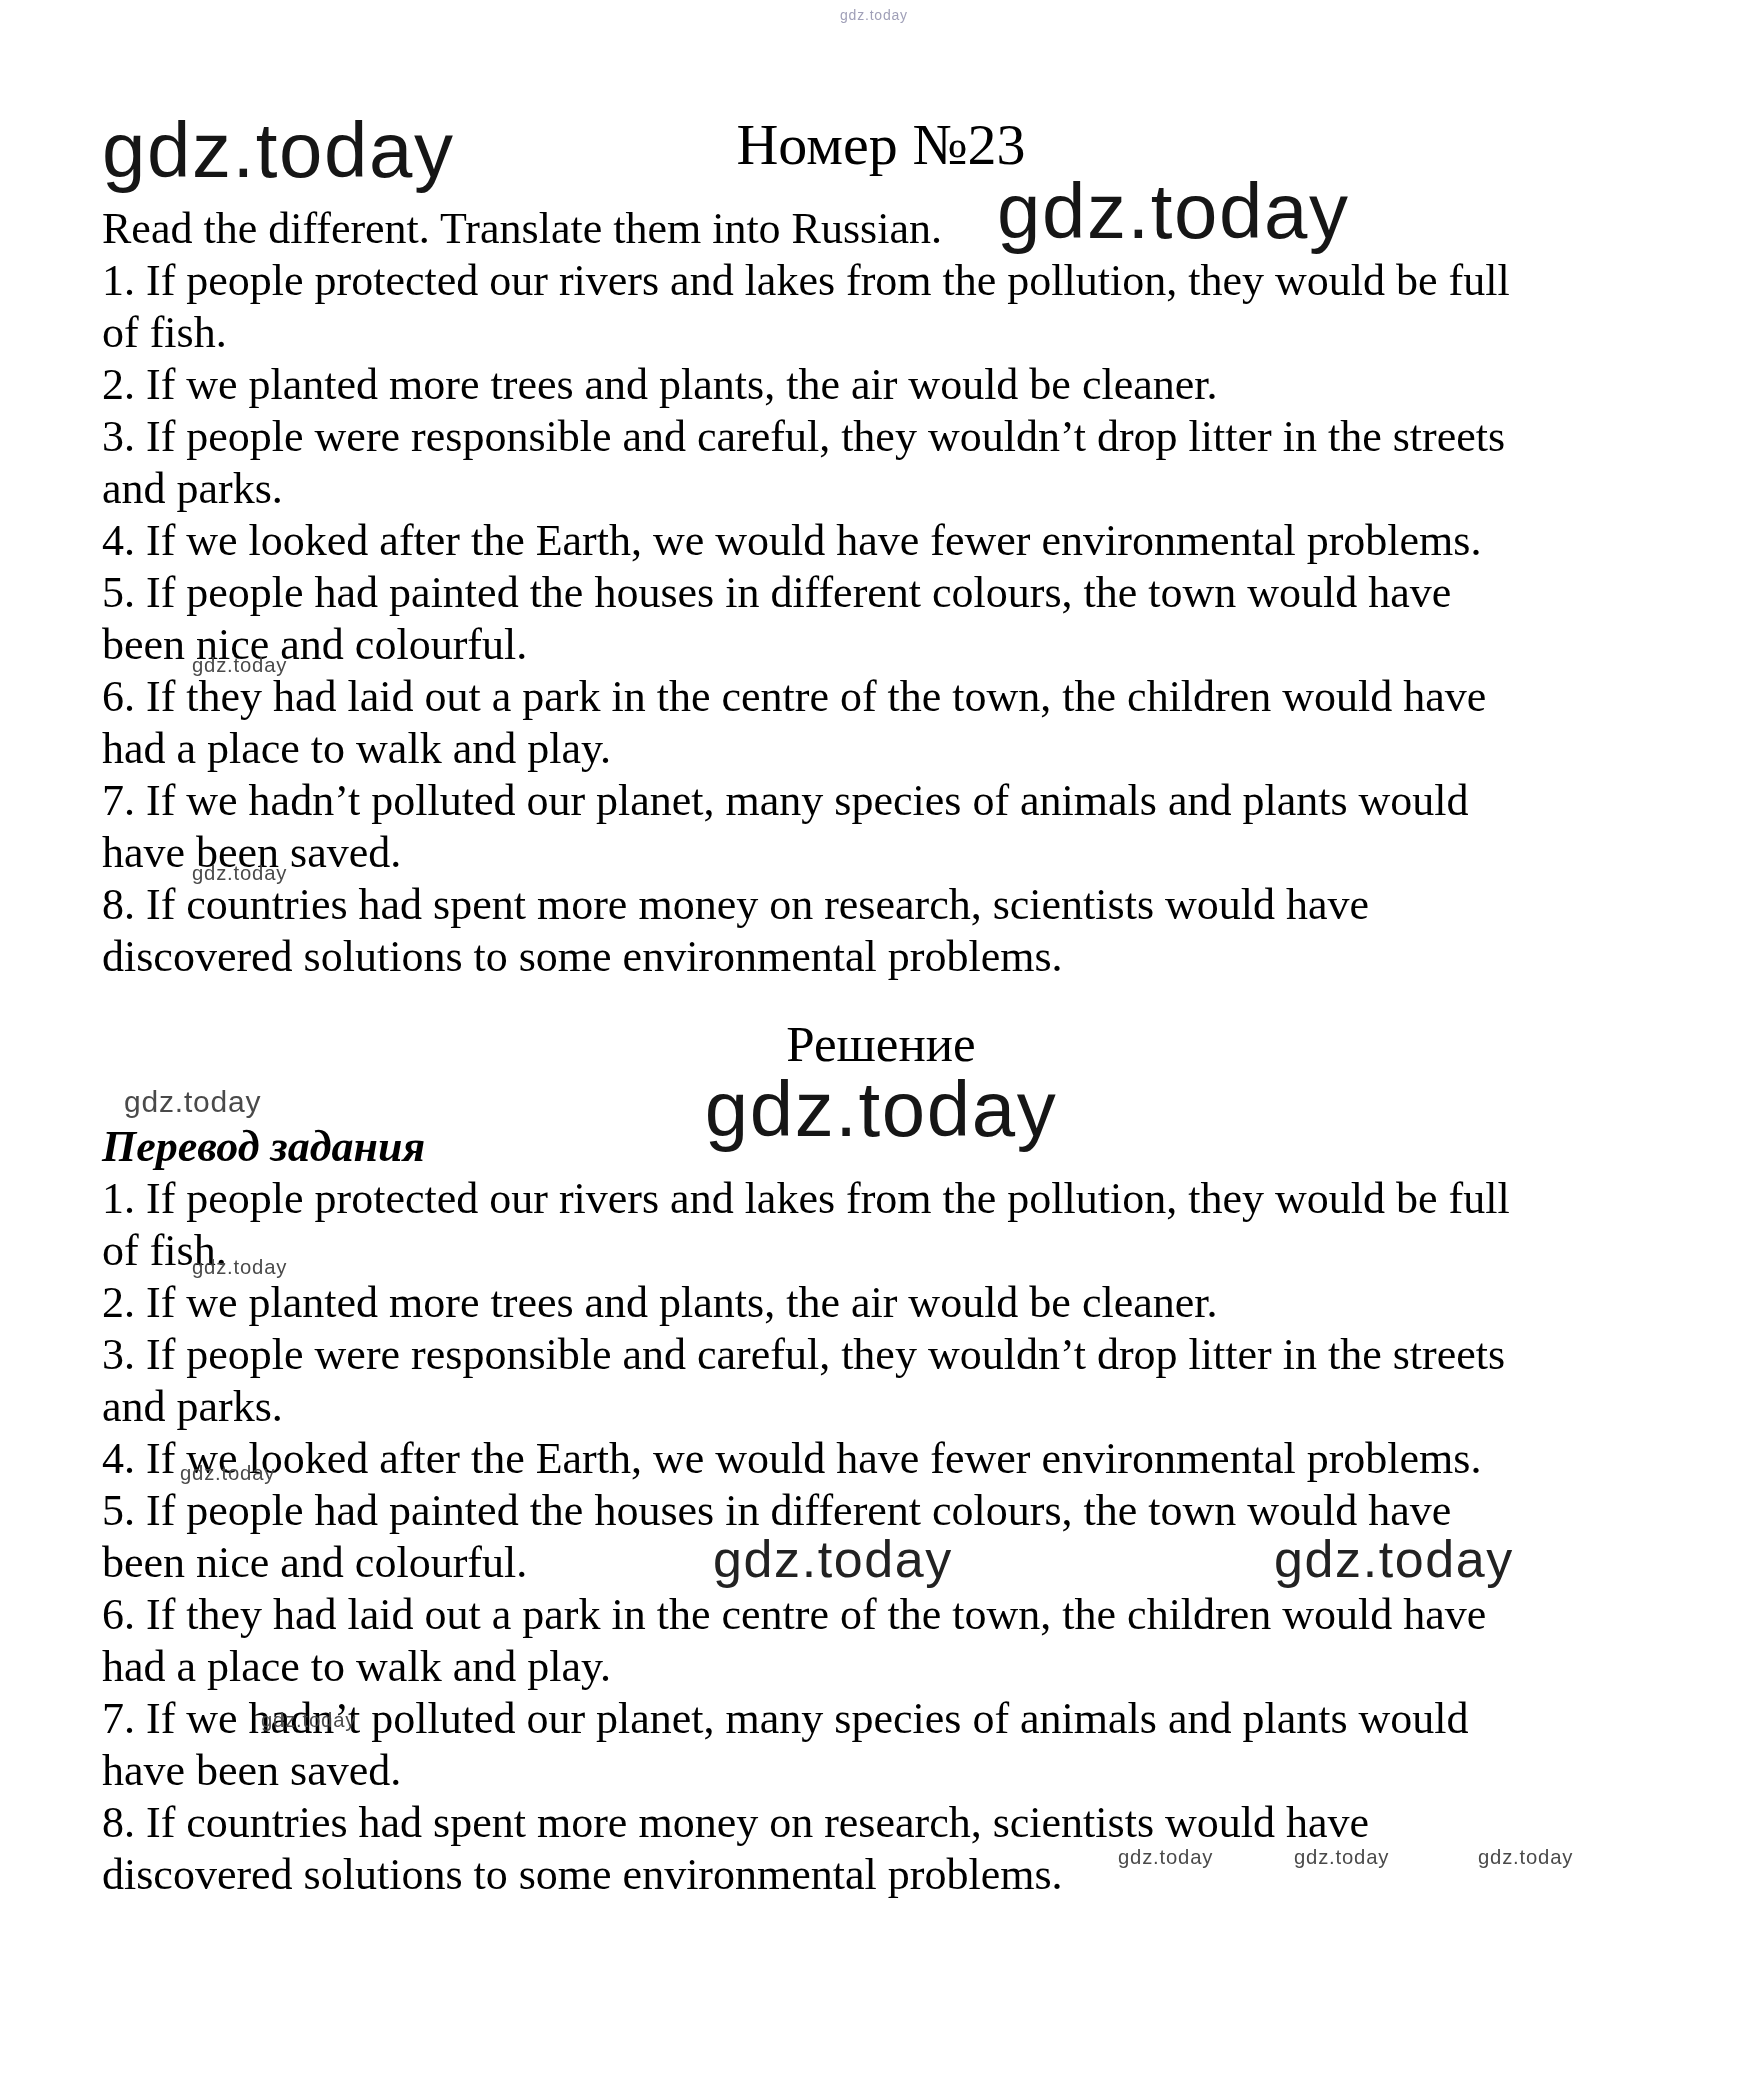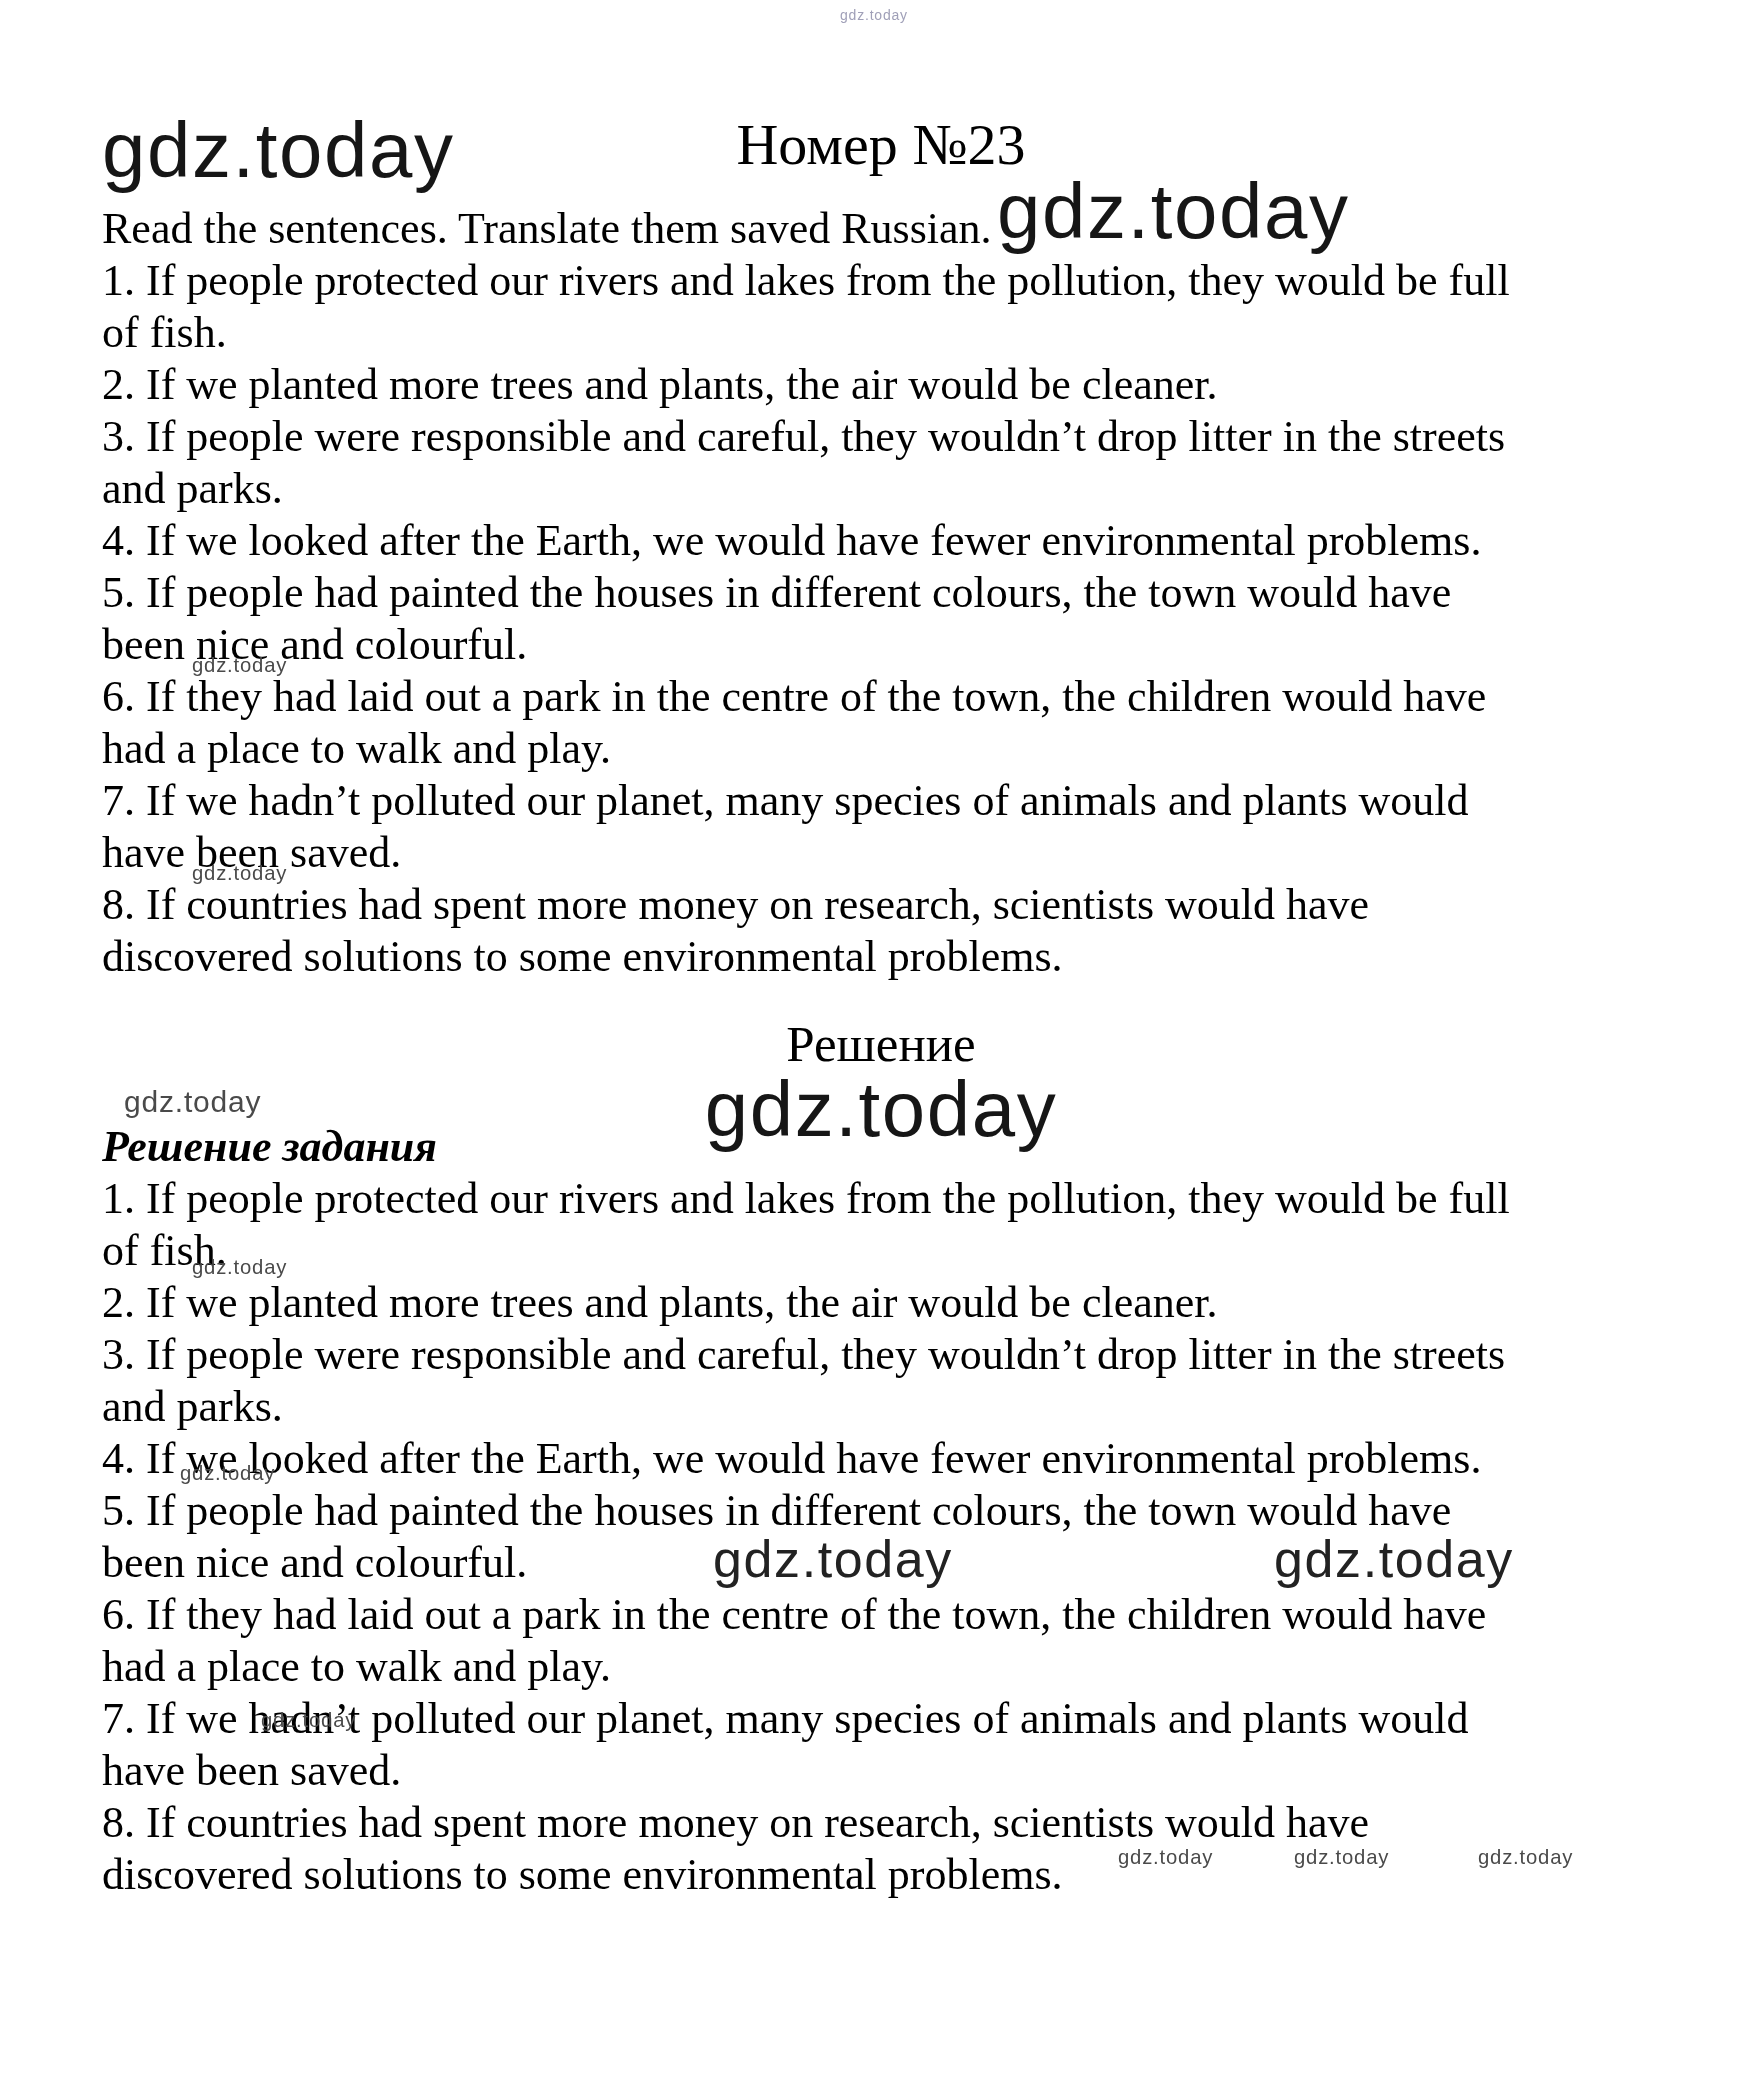--- a/index.html
+++ b/index.html
@@ -121,21 +121,21 @@
   <span class="wm wm-tiny">gdz.today</span>
 
   <div class="content">
 
     <div class="header">
       <span class="wm wm-big logo-left">gdz.today</span>
       <div class="page-title">Номер №23</div>
     </div>
 
     <div class="intro-line">
-      <span class="text">Read the sentences. Translate them saved Russian.</span>
+      <span class="text">Read the different. Translate them into Russian.</span>
       <span class="wm wm-big wm-inline">gdz.today</span>
     </div>
 
     <div class="item">
       <span class="text">1. If people protected our rivers and lakes from the pollution, they would be full
 of fish.</span>
     </div>
     <div class="item">
       <span class="text">2. If we planted more trees and plants, the air would be cleaner.</span>
     </div>
@@ -165,21 +165,21 @@
       <span class="wm wm-xs overlay" style="left:90px; top:-15.6px;">gdz.today</span>
     </div>
 
     <div class="center-h">Решение</div>
 
     <div class="solution-logo-band">
       <span class="wm wm-left-small">gdz.today</span>
       <span class="wm wm-big">gdz.today</span>
     </div>
 
-    <div class="subheading">Решение задания</div>
+    <div class="subheading">Перевод задания</div>
 
 
     <div class="item">
       <span class="text">1. If people protected our rivers and lakes from the pollution, they would be full
 of fish.</span>
     </div>
     <div class="item">
       <span class="text">2. If we planted more trees and plants, the air would be cleaner.</span>
       <span class="wm wm-xs overlay" style="left:90px; top:-20.3px;">gdz.today</span>
     </div>

